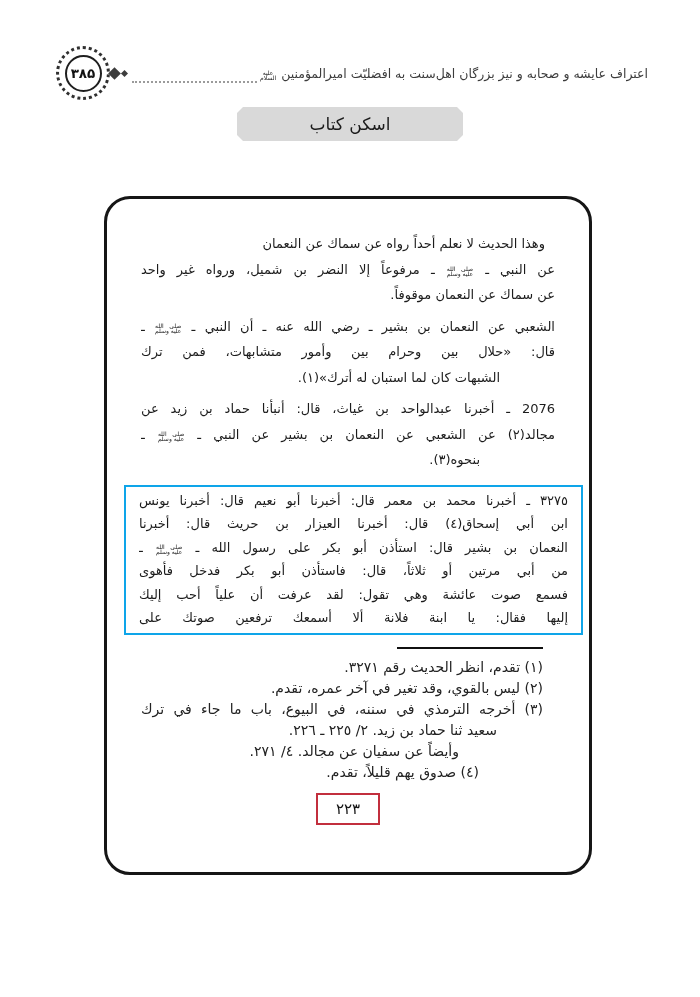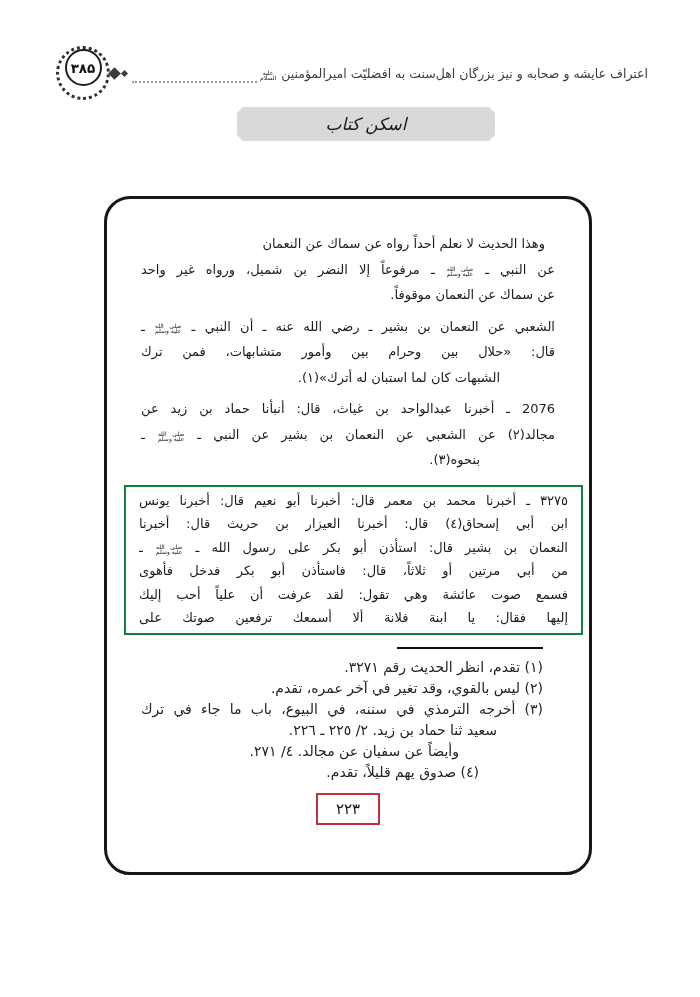--- a/index.html
+++ b/index.html
@@ -5,55 +5,55 @@
   html,body{margin:0;padding:0;}
   body{
     width:700px;height:997px;background:#ffffff;position:relative;
     font-family:"DejaVu Sans",sans-serif;color:#1d1d1d;overflow:hidden;
   }
 
   
   .hdr{position:absolute;top:44px;left:56px;right:52px;height:58px;
        display:flex;align-items:center;direction:ltr;}
   .medal{width:54px;height:54px;border:3px dotted #303030;border-radius:50%;
-         box-sizing:border-box;display:flex;justify-content:center;
+         box-sizing:border-box;display:flex;align-items:center;justify-content:center;
          background:#fff;flex:0 0 auto;}
   .medal-in{width:37px;height:37px;border:2.5px solid #1f1f1f;border-radius:50%;
             box-sizing:border-box;display:flex;align-items:center;justify-content:center;
             font-size:13.5px;font-weight:bold;color:#111;}
   .diamond{width:9px;height:9px;background:#3d3d3d;transform:rotate(45deg);
            margin:0 2px 0 0;flex:0 0 auto;}
   .diamond2{width:5px;height:5px;background:#3d3d3d;transform:rotate(45deg);
            margin:0 3px 0 1px;flex:0 0 auto;}
   .dots{flex:1 1 auto;min-width:40px;height:0;border-bottom:2px dotted #9b9b9b;
         transform:translateY(9px);margin:0 2px;}
   .htxt{direction:rtl;white-space:nowrap;font-size:12.5px;color:#3c3c3c;flex:0 0 auto;}
 
   
-  .secbox{position:absolute;top:107px;left:237px;width:258px;height:34px;
+  .secbox{position:absolute;top:107px;left:237px;width:226px;height:34px;
           background:#d9d9d9;display:flex;align-items:center;justify-content:center;
           font-size:17px;color:#1b1b1b;direction:rtl;
           clip-path:polygon(6px 0,calc(100% - 6px) 0,100% 6px,100% calc(100% - 6px),
-                    calc(100% - 6px) 100%,6px 100%,0 calc(100% - 6px),0 6px);font-style:italic;}
+                    calc(100% - 6px) 100%,6px 100%,0 calc(100% - 6px),0 6px);}
 
   
   .scanpage{position:absolute;left:104px;top:196px;width:488px;height:679px;
             box-sizing:border-box;border:3px solid #161616;border-radius:26px;
             background:#fff;direction:rtl;padding:32px 34px 0 34px;
             font-size:13px;color:#1c1c1c;}
   .para{margin:0 0 6px 0;}
   .ln{line-height:25.5px;max-height:25.5px;overflow:hidden;
       text-align:justify;text-align-last:justify;}
   .first{text-align-last:right;padding-right:10px;}
   .end{text-align-last:right;}
   .pr55{padding-right:55px;}
   .pr75{padding-right:75px;}
 
   
-  .hl{border:2px solid #15803d;margin:12px -28px 0 -17px;padding:2px 13px 3px 13px;}
+  .hl{border:2px solid #0ea5e9;margin:12px -28px 0 -17px;padding:2px 13px 3px 13px;}
   .hl .ln{line-height:23.5px;max-height:23.5px;}
 
   
   .sep{width:146px;border-top:2.5px solid #101010;margin:12px 12px 8px 0;}
   .fns{font-size:14px;margin-right:12px;color:#222;}
   .fns .ln{line-height:21px;max-height:21px;text-align-last:right;}
   .fns .jl{text-align-last:justify;}
   .pr46{padding-right:46px;}
   .pr76{padding-right:76px;}
   .pr84{padding-right:84px;}

